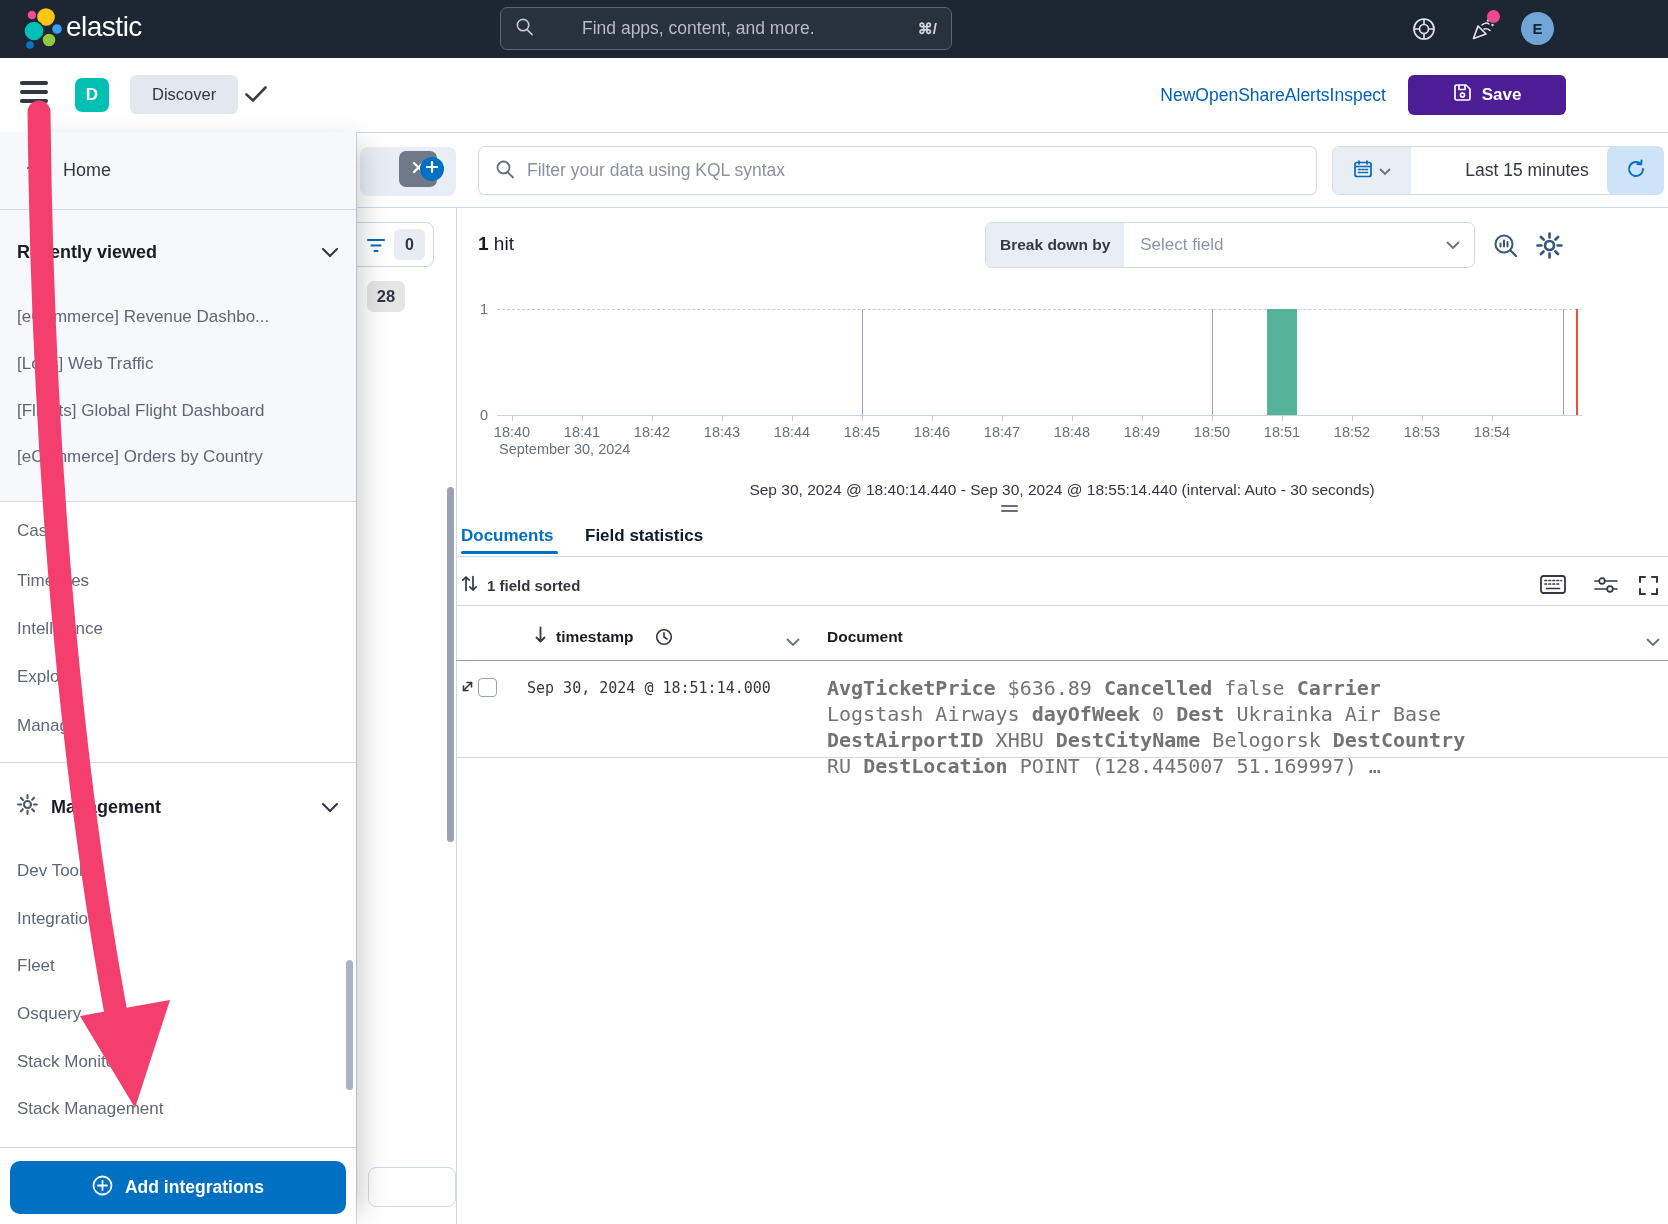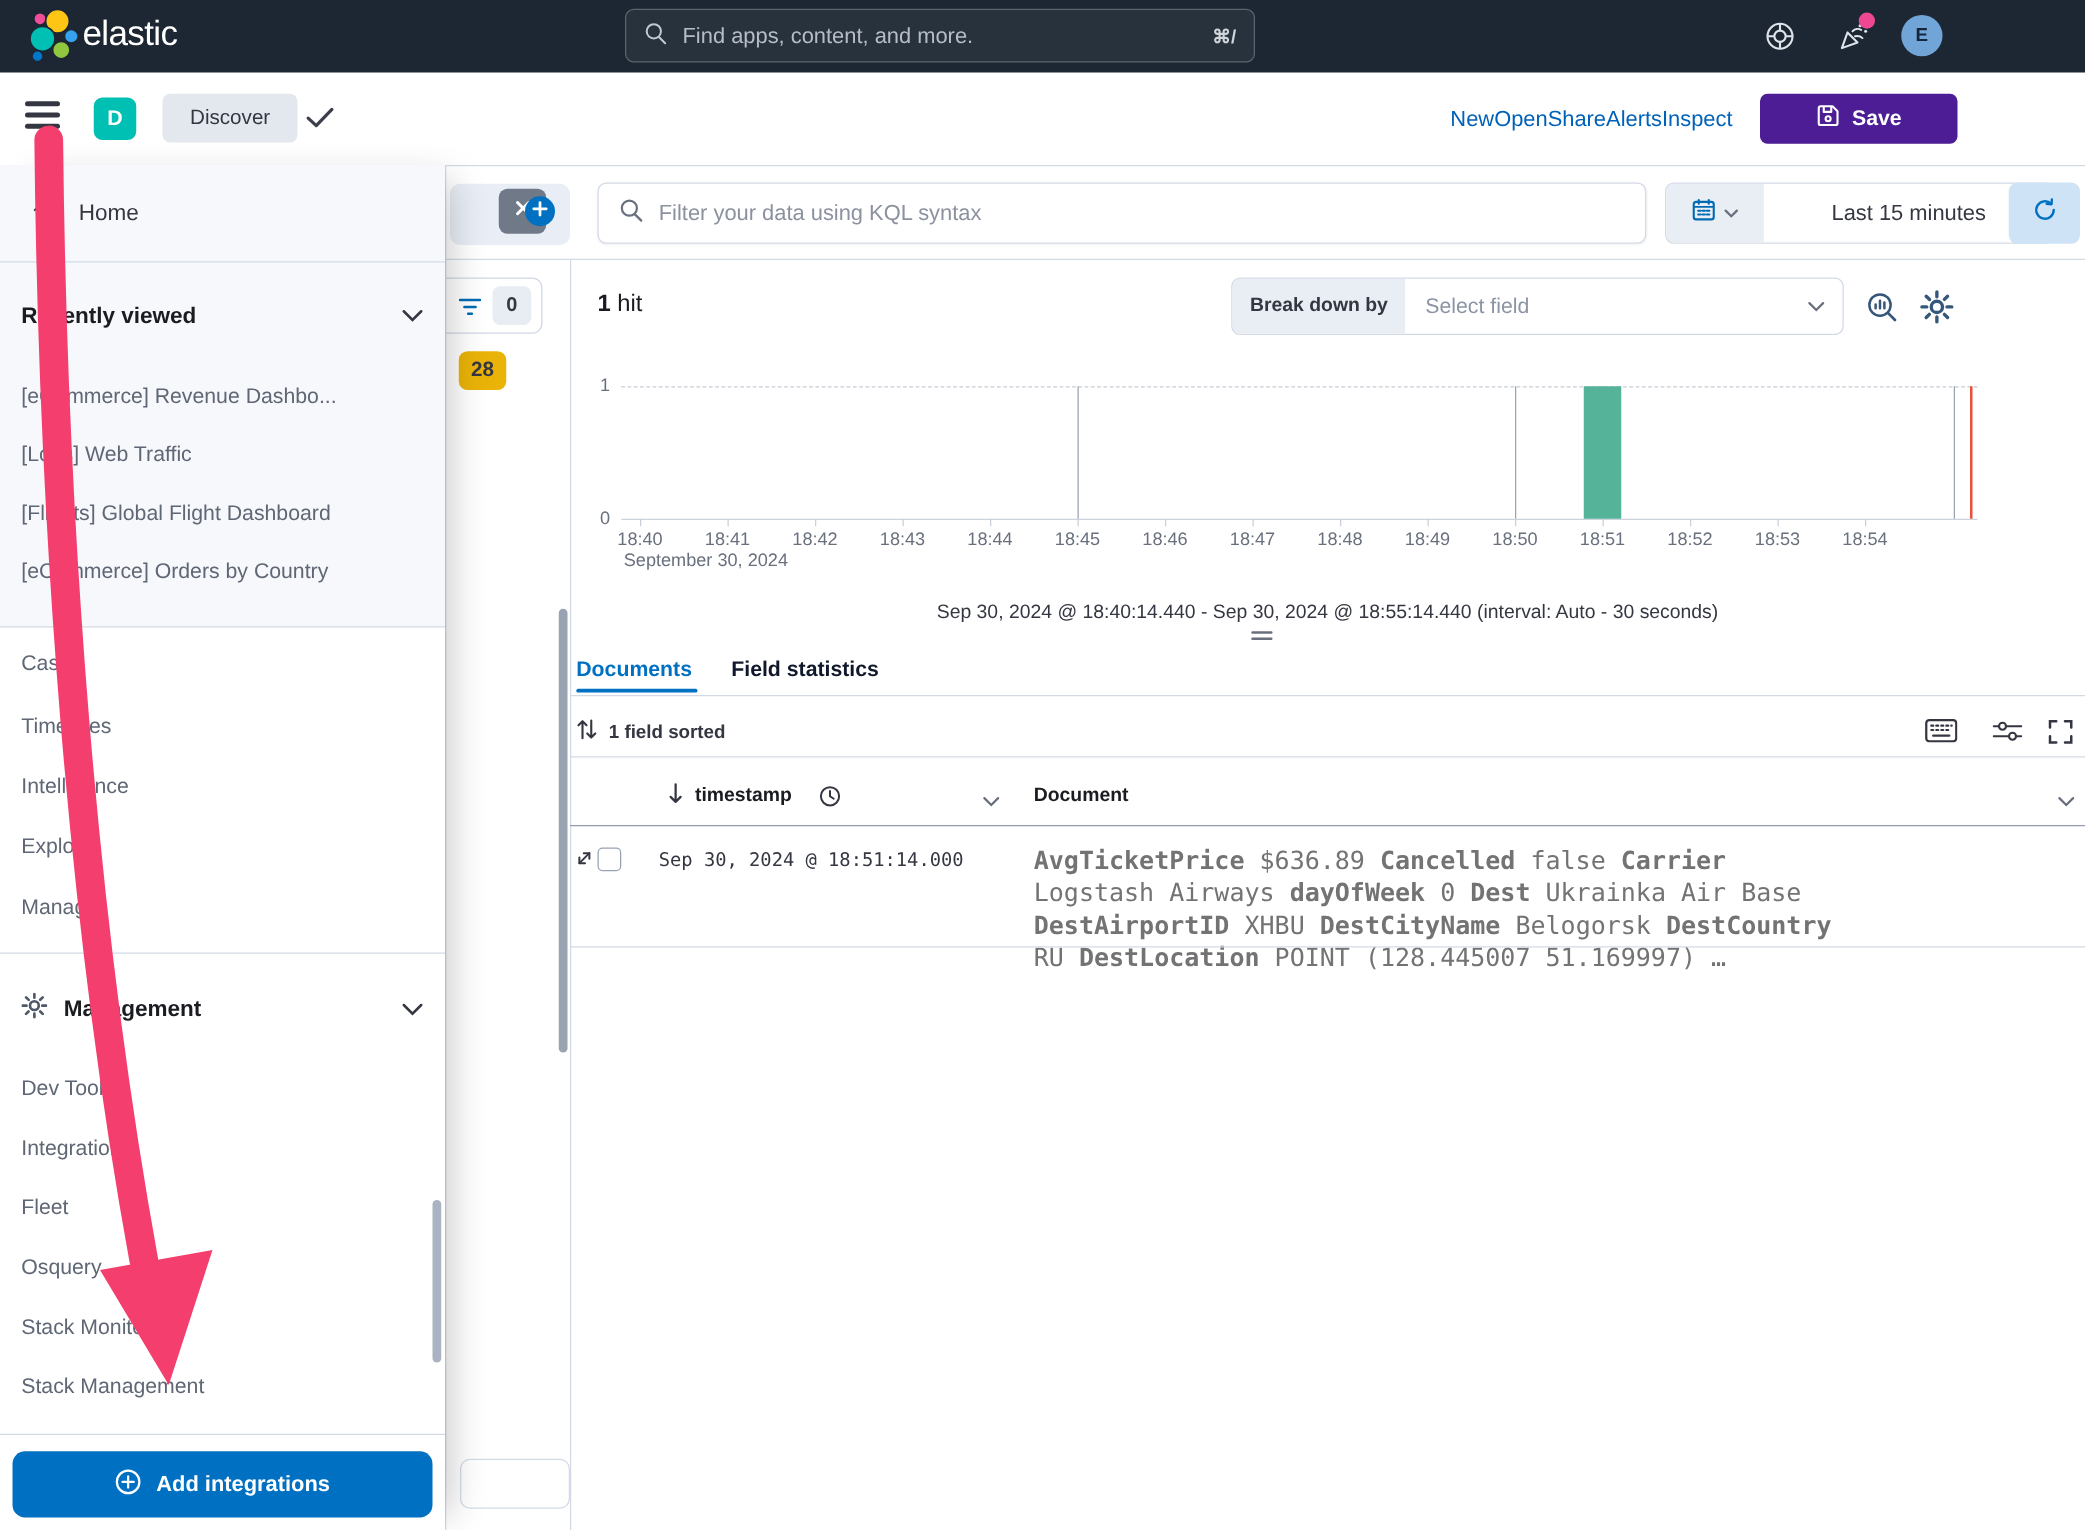--- a/index.html
+++ b/index.html
@@ -4,22 +4,22 @@
 <style>
   html,body{margin:0;padding:0;background:#e8eaee;}
   .canvas{position:relative;width:1668px;height:1224px;background:#fff;overflow:hidden;
           font-family:"Liberation Sans",sans-serif;color:#343741;}
   .abs{position:absolute;}
 
   
   .hdr{position:absolute;left:0;top:0;width:1668px;height:58px;background:#1d2733;display:flex;align-items:center;z-index:20;}
   .logo{position:absolute;left:16px;top:7px;width:46px;height:44px;}
   .brand{position:absolute;left:66px;top:11px;font-size:28px;color:#fff;letter-spacing:-0.5px;}
-  .gsearch{position:absolute;left:500px;top:7px;width:504px;height:43px;border:1px solid #5a6570;border-radius:7px;
-           background:rgba(255,255,255,0.05);display:flex;align-items:center;padding:0 14px;box-sizing:border-box;}
+  .gsearch{position:absolute;left:500px;top:7px;width:452px;height:43px;border:1px solid #5a6570;border-radius:7px;
+           background:rgba(255,255,255,0.05);display:flex;align-items:center;padding:0 14px;box-sizing:border-box;gap:36px;}
   .gsearch .ph{color:#b6bdc6;font-size:17.5px;margin-left:12px;flex:1;}
   .gsearch .kbd{color:#cfd5db;font-size:15px;font-weight:700;}
   .hicon{position:absolute;top:16px;width:26px;height:26px;}
   .avatar{position:absolute;left:1521px;top:12px;width:33px;height:33px;border-radius:50%;background:#71a5d8;
           display:flex;align-items:center;justify-content:center;color:#16263a;font-weight:700;font-size:15px;}
   .pinkdot{position:absolute;left:1487px;top:10px;width:13px;height:13px;border-radius:50%;background:#ef4892;}
 
   
   .tbar{position:absolute;left:0;top:58px;width:1668px;height:74px;background:#fff;border-bottom:1px solid #d3dae6;z-index:10;}
   .burger{position:absolute;left:20px;top:23px;width:28px;height:24px;cursor:pointer;}
@@ -48,21 +48,21 @@
   .dpick .pre{width:78px;background:#e9edf4;display:flex;align-items:center;justify-content:center;gap:6px;cursor:pointer;}
   .dpick .val{flex:1;display:flex;align-items:center;justify-content:center;font-size:17.5px;color:#343741;cursor:pointer;}
   .refresh{position:absolute;left:1607px;top:146px;width:57px;height:49px;background:#cfe3f6;border-radius:7px;
          display:flex;align-items:center;justify-content:center;cursor:pointer;}
   .row-div{position:absolute;left:356px;top:207px;width:1312px;height:1px;background:#d3dae6;}
 
   
   .ffilter{position:absolute;left:340px;top:222px;width:94px;height:45px;background:#fff;border:1px solid #cfd6e4;border-radius:8px;box-sizing:border-box;}
   .zeropill{position:absolute;left:394px;top:229px;width:31px;height:31px;border-radius:6px;background:#e8ecf3;
             display:flex;align-items:center;justify-content:center;font-size:16px;font-weight:600;color:#343741;}
-  .badge28{position:absolute;left:367px;top:281px;width:38px;height:31px;border-radius:7px;background:#eab308;
+  .badge28{position:absolute;left:367px;top:281px;width:38px;height:31px;border-radius:7px;background:#e5e5e5;
             display:flex;align-items:center;justify-content:center;font-size:16.5px;font-weight:700;color:#343741;}
   .sbarA{position:absolute;left:447px;top:487px;width:7px;height:355px;background:#9aa3b2;border-radius:4px;}
   .sbox{position:absolute;left:368px;top:1167px;width:88px;height:40px;background:#fff;border:1px solid #d3dae6;border-radius:8px;box-sizing:border-box;}
   .vdiv{position:absolute;left:456px;top:207px;width:1px;height:1017px;background:#d3dae6;}
 
   
   .hits{position:absolute;left:478px;top:233px;font-size:19px;color:#1a1c21;}
   .hits b{font-weight:700;}
   .bdown{position:absolute;left:985px;top:222px;width:490px;height:46px;border:1px solid #d3dae6;border-radius:7px;
          background:#fff;display:flex;overflow:hidden;box-sizing:border-box;}

